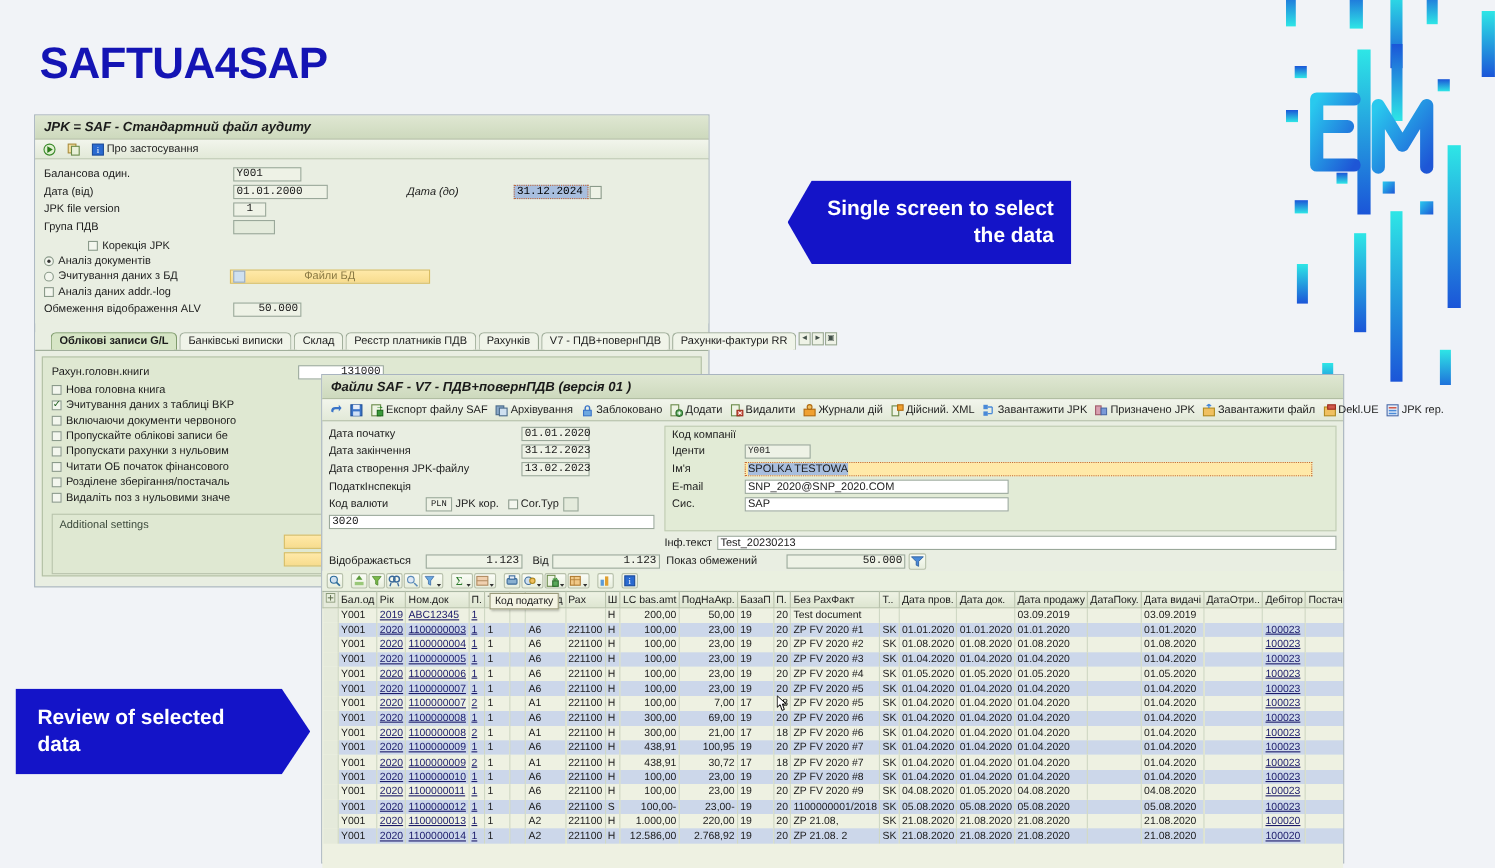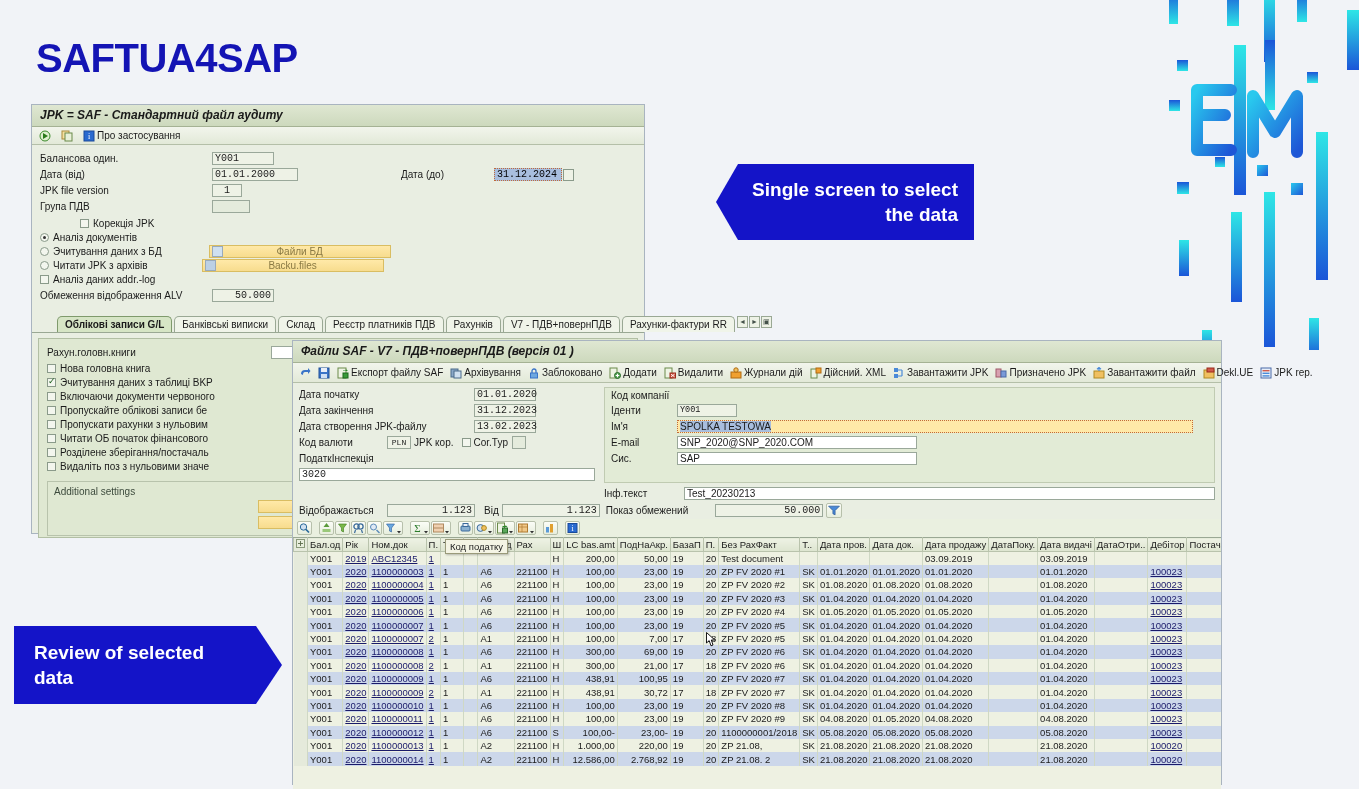--- a/index.html
+++ b/index.html
@@ -65,21 +65,21 @@
   .radio { width:9px; height:9px; border:1px solid #8a9a8a; border-radius:50%; background:#f3f6ee; display:inline-block; position:relative; flex:0 0 auto;}
   .radio.on:after { content:""; position:absolute; left:2px; top:2px; width:3px; height:3px; border-radius:50%; background:#333; }
 
   .ybtn {
     background:linear-gradient(#ffe9a8,#f7dc8e);
     border:1px solid #d9bd62; color:#8a7a44;
     height:13px; font-size:10px; text-align:center; line-height:11px;
   }
 
   
-  .tabstrip { display:flex; align-items:flex-start; border-bottom:1px solid #9aa894; height:17px; padding-left:25px; background:#e9eee2; }
+  .tabstrip { display:flex; align-items:flex-start; border-bottom:1px solid #9aa894; height:17px; padding-left:14px; background:#e9eee2; }
   .tab {
     font-size:10px; padding:2px 7px 2px 7px;
     border:1px solid #9aa894; border-bottom:none;
     border-radius:5px 5px 0 0; background:#f0f4e9; margin-right:2px;
     white-space:nowrap; line-height:11px;
   }
   .tab.active { background:#d6e5c5; font-weight:bold; border-color:#7f9a6c; }
   .tabnav { margin-left:auto; display:flex; gap:1px; padding-right:2px; }
   .navbtn { width:11px; height:12px; border:1px solid #9aa894; background:#eef2e6; font-size:7px; text-align:center; line-height:10px; color:#44514a;}
 
@@ -221,21 +221,21 @@
   <div class="w1-body">
     <div style="position:relative;">
 
       <div class="frow">
         <span class="flabel">Балансова один.</span>
         <span class="fld" style="width:62px;">Y001</span>
       </div>
       <div class="frow">
         <span class="flabel">Дата (від)</span>
         <span class="fld" style="width:86px;">01.01.2000</span>
-        <span style="margin-left:103px; font-size:10px;">Дата (до)</span>
+        <span style="margin-left:72px; font-size:10px;font-style:italic;">Дата (до)</span>
         <span class="fld sel" style="width:68px; margin-left:50px;">31.12.2024</span>
         <span style="display:inline-block;width:11px;height:12px;border:1px solid #8a9a8a;background:#eef2e6;margin-left:1px;"></span>
       </div>
       <div class="frow">
         <span class="flabel">JPK file version</span>
         <span class="fld" style="width:30px; text-align:center;">1</span>
       </div>
       <div class="frow">
         <span class="flabel">Група ПДВ</span>
         <span class="fld blank" style="width:38px;"></span>
@@ -248,28 +248,20 @@
       <div class="chk">
         <span class="radio on"></span>
         <span>Аналіз документів</span>
       </div>
       <div class="chk">
         <span class="radio"></span>
         <span>Эчитування даних з БД</span>
         <span class="ybtn" style="width:182px; margin-left:43px; position:relative;">
           <span style="position:absolute;left:2px;top:0;width:11px;height:11px;background:#cfe0f0;border:1px solid #9ab;"></span>
           <span>Файли БД</span>
-        </span>
-      </div>
-      <div class="chk">
-        <span class="radio"></span>
-        <span>Читати JPK з архівів</span>
-        <span class="ybtn" style="width:182px; margin-left:50px; position:relative;">
-          <span style="position:absolute;left:2px;top:0;width:11px;height:11px;background:#bcd0e4;border:1px solid #9ab;"></span>
-          <span>Backu.files</span>
         </span>
       </div>
       <div class="chk">
         <span class="box"></span>
         <span>Аналіз даних addr.-log</span>
       </div>
 
       <div class="frow" style="margin-top:2px;">
         <span class="flabel">Обмеження відображення ALV</span>
         <span class="fld" style="width:62px; text-align:right;">50.000</span>
@@ -455,31 +447,31 @@
       </div>
       <div class="r2row">
         <span style="width:175px;font-size:10px;">Дата закінчення</span>
         <span class="fld" style="width:62px;text-align:right;">31.12.2023</span>
       </div>
       <div class="r2row">
         <span style="width:175px;font-size:10px;">Дата створення JPK-файлу</span>
         <span class="fld" style="width:62px;text-align:right;">13.02.2023</span>
       </div>
       <div class="r2row">
+        <span style="font-size:10px;">ПодаткІнспекція</span>
+      </div>
+      <div class="r2row">
         <span style="width:88px;font-size:10px;">Код валюти</span>
         <span class="fld" style="width:24px;text-align:center;font-size:8px;">PLN</span>
         <span style="font-size:10px;margin-left:3px;">JPK кор.</span>
         <span class="box" style="margin-left:8px;"></span>
         <span style="font-size:10px;margin-left:3px;">Cor.Typ</span>
         <span class="fld blank" style="width:14px;margin-left:4px;"></span>
       </div>
       <div class="r2row">
-        <span style="font-size:10px;">ПодаткІнспекція</span>
-      </div>
-      <div class="r2row">
         <span class="inp" style="width:296px;">3020</span>
       </div>
     </div>
 
     <div class="w2-right">
       <div style="font-size:10px; margin-bottom:2px;">Код компанії</div>
       <div class="r2row">
         <span class="r2lab">Іденти</span>
         <span class="inp" style="width:60px;font-size:8.5px;background:#eef2e6;">Y001</span>
       </div>
@@ -492,21 +484,21 @@
         <span class="inp sans" style="width:240px;">SNP_2020@SNP_2020.COM</span>
       </div>
       <div class="r2row">
         <span class="r2lab">Сис.</span>
         <span class="inp sans" style="width:240px;">SAP</span>
       </div>
     </div>
   </div>
 
   <div style="display:flex;align-items:center;padding:2px 6px 0 311px;">
-    <span style="width:80px;font-size:10px;">Інф.текст</span>
+    <span style="width:48px;font-size:10px;">Інф.текст</span>
     <span class="inp sans" style="flex:1;">Test_20230213</span>
   </div>
 
   <div style="display:flex;align-items:center;padding:3px 6px 1px 6px;gap:3px;">
     <span style="font-size:10px;width:85px;">Відображається</span>
     <span class="fld" style="width:88px;text-align:right;">1.123</span>
     <span style="font-size:10px;margin-left:6px;">Від</span>
     <span class="fld" style="width:98px;text-align:right;">1.123</span>
     <span style="font-size:10px;margin-left:3px;">Показ обмежений</span>
     <span class="fld" style="width:108px;text-align:right;margin-left:24px;">50.000</span>

